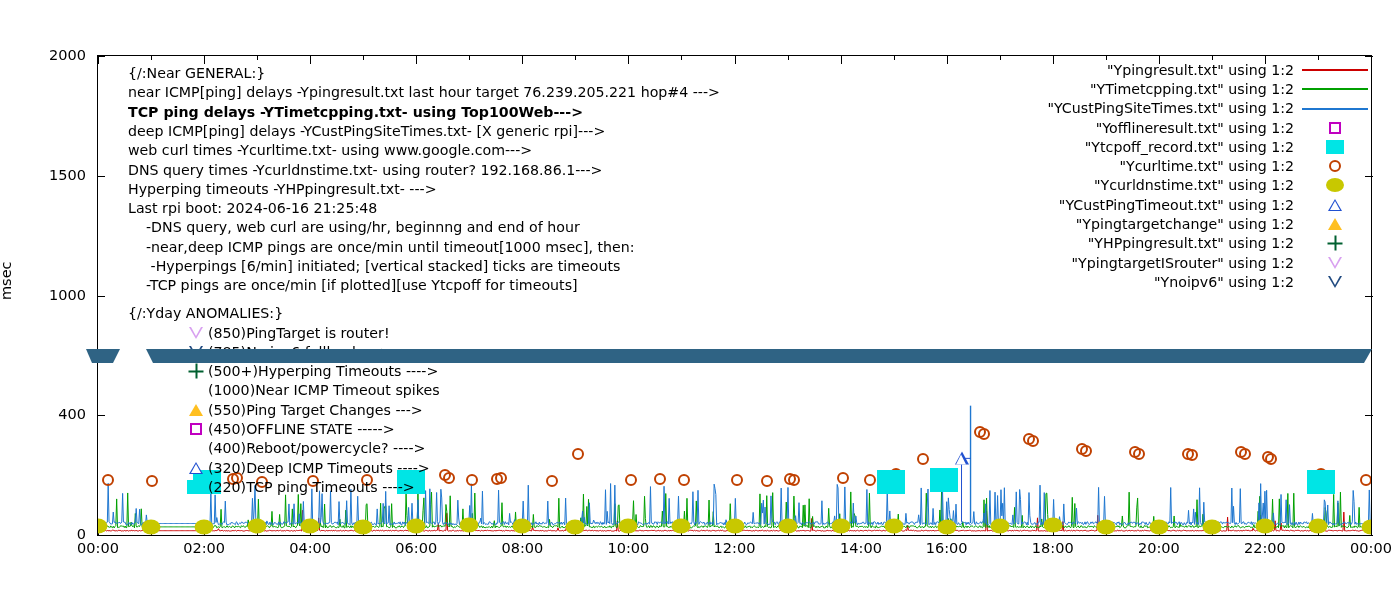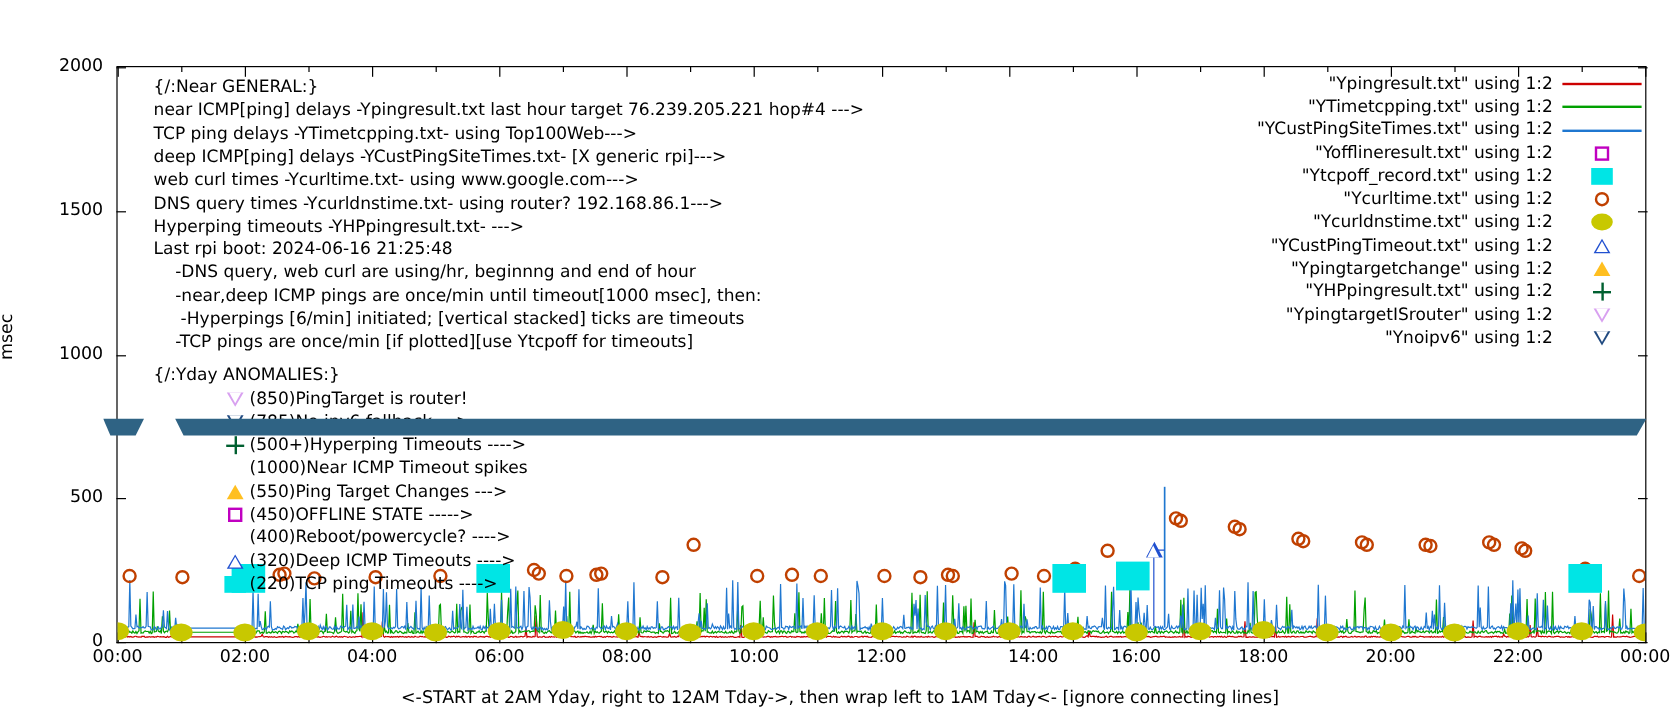--- a/index.html
+++ b/index.html
@@ -62,27 +62,26 @@
   .trace-svg{position:absolute;left:0;top:0;}
 </style>
 </head>
 <body>
 
 <div class="chart-root">
 
 
   <div class="axis-title-y">msec</div>
 
-  <div class="axis-title-x">&lt;-START at 2AM Yday, right to 12AM Tday-&gt;, then wrap left to 1AM Tday&lt;- [ignore connecting lines]</div>
 
   <div id="axis-layer">
       <div class="ylab" style="left: 38px; width: 48px; top: 526px;">0</div>
       <div class="ytick-mark" style="top: 535px;"></div>
       <div class="ytick-mark right" style="top: 535px;"></div>
-      <div class="ylab" style="left: 38px; width: 48px; top: 406.25px;">500</div>
+      <div class="ylab" style="left: 38px; width: 48px; top: 406.25px;">400</div>
       <div class="ytick-mark" style="top: 415.25px;"></div>
       <div class="ytick-mark right" style="top: 415.25px;"></div>
       <div class="ylab" style="left: 38px; width: 48px; top: 286.5px;">1000</div>
       <div class="ytick-mark" style="top: 295.5px;"></div>
       <div class="ytick-mark right" style="top: 295.5px;"></div>
       <div class="ylab" style="left: 38px; width: 48px; top: 166.75px;">1500</div>
       <div class="ytick-mark" style="top: 175.75px;"></div>
       <div class="ytick-mark right" style="top: 175.75px;"></div>
       <div class="ylab" style="left: 38px; width: 48px; top: 47px;">2000</div>
       <div class="ytick-mark" style="top: 56px;"></div>
@@ -239,21 +238,21 @@
           <div class="m" style="width: 0px; height: 0px; border-left: 7.5px solid transparent; border-right: 7.5px solid transparent; border-bottom: 13px solid rgb(32, 80, 208); position: absolute; left: 863.518px; top: 402.36px; transform: translate(-50%, -50%);">
             <div style="position: absolute; left: -5.5px; top: 2.5px; width: 0px; height: 0px; border-left: 5.5px solid transparent; border-right: 5.5px solid transparent; border-bottom: 10px solid rgb(255, 255, 255);"></div>
           </div>
         </div>
     </div>
   </div>
 
   <div id="annot-layer">
       <div class="annot" style="left: 128px; top: 66px;">{/:Near GENERAL:}</div>
       <div class="annot" style="left: 128px; top: 85.3px;">near ICMP[ping] delays -Ypingresult.txt last hour target 76.239.205.221 hop#4 ---&gt;</div>
-      <div class="annot" style="left: 128px; top: 104.6px;">TCP ping delays -YTimetcpping.txt- using Top100Web---&gt;</div>
+      <div class="annot" style="left: 128px; top: 104.6px; font-weight: bold;">TCP ping delays -YTimetcpping.txt- using Top100Web---&gt;</div>
       <div class="annot" style="left: 128px; top: 123.9px;">deep ICMP[ping] delays -YCustPingSiteTimes.txt- [X generic rpi]---&gt;</div>
       <div class="annot" style="left: 128px; top: 143.2px;">web curl times -Ycurltime.txt- using www.google.com---&gt;</div>
       <div class="annot" style="left: 128px; top: 162.5px;">DNS query times -Ycurldnstime.txt- using router? 192.168.86.1---&gt;</div>
       <div class="annot" style="left: 128px; top: 181.8px;">Hyperping timeouts -YHPpingresult.txt- ---&gt;</div>
       <div class="annot" style="left: 128px; top: 201.1px;">Last rpi boot: 2024-06-16 21:25:48</div>
       <div class="annot" style="left: 146px; top: 220.4px;">-DNS query, web curl are using/hr, beginnng and end of hour</div>
       <div class="annot" style="left: 146px; top: 239.7px;">-near,deep ICMP pings are once/min until timeout[1000 msec], then:</div>
       <div class="annot" style="left: 146px; top: 259px;"> -Hyperpings [6/min] initiated; [vertical stacked] ticks are timeouts</div>
       <div class="annot" style="left: 146px; top: 278.3px;">-TCP pings are once/min [if plotted][use Ytcpoff for timeouts]</div>
       <div class="annot" style="left: 128px; top: 306.285px;">{/:Yday ANOMALIES:}</div>

